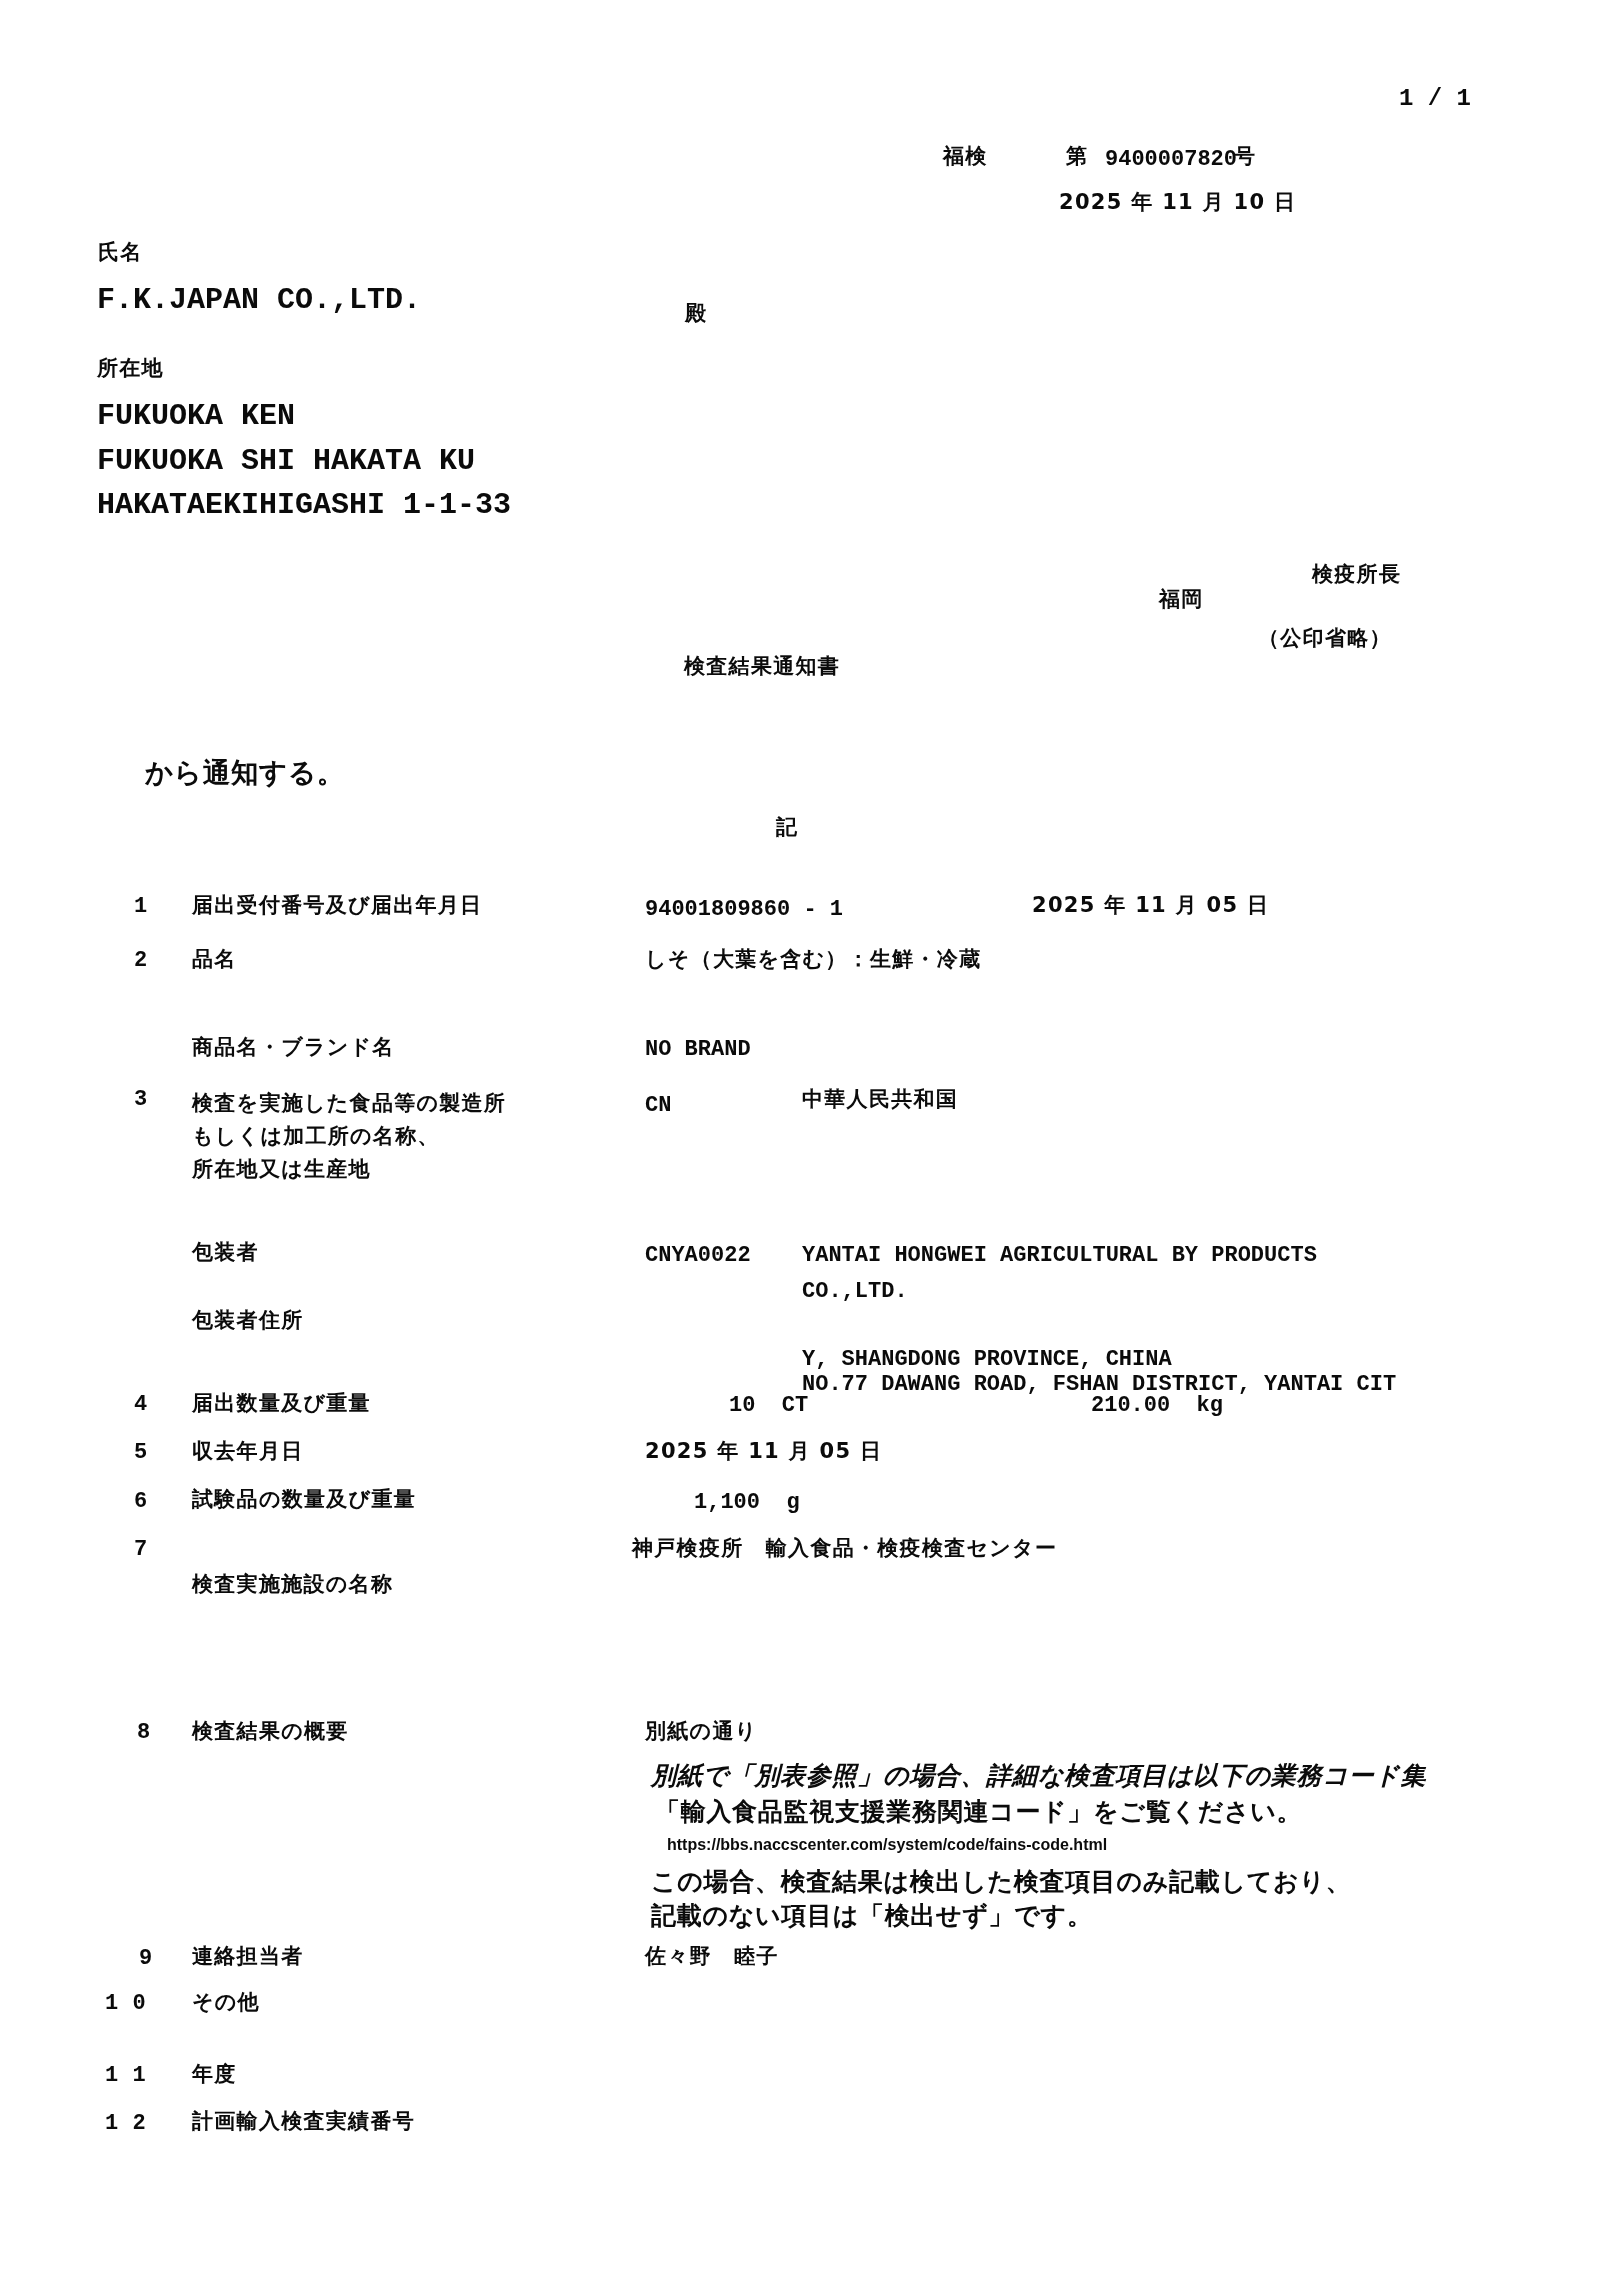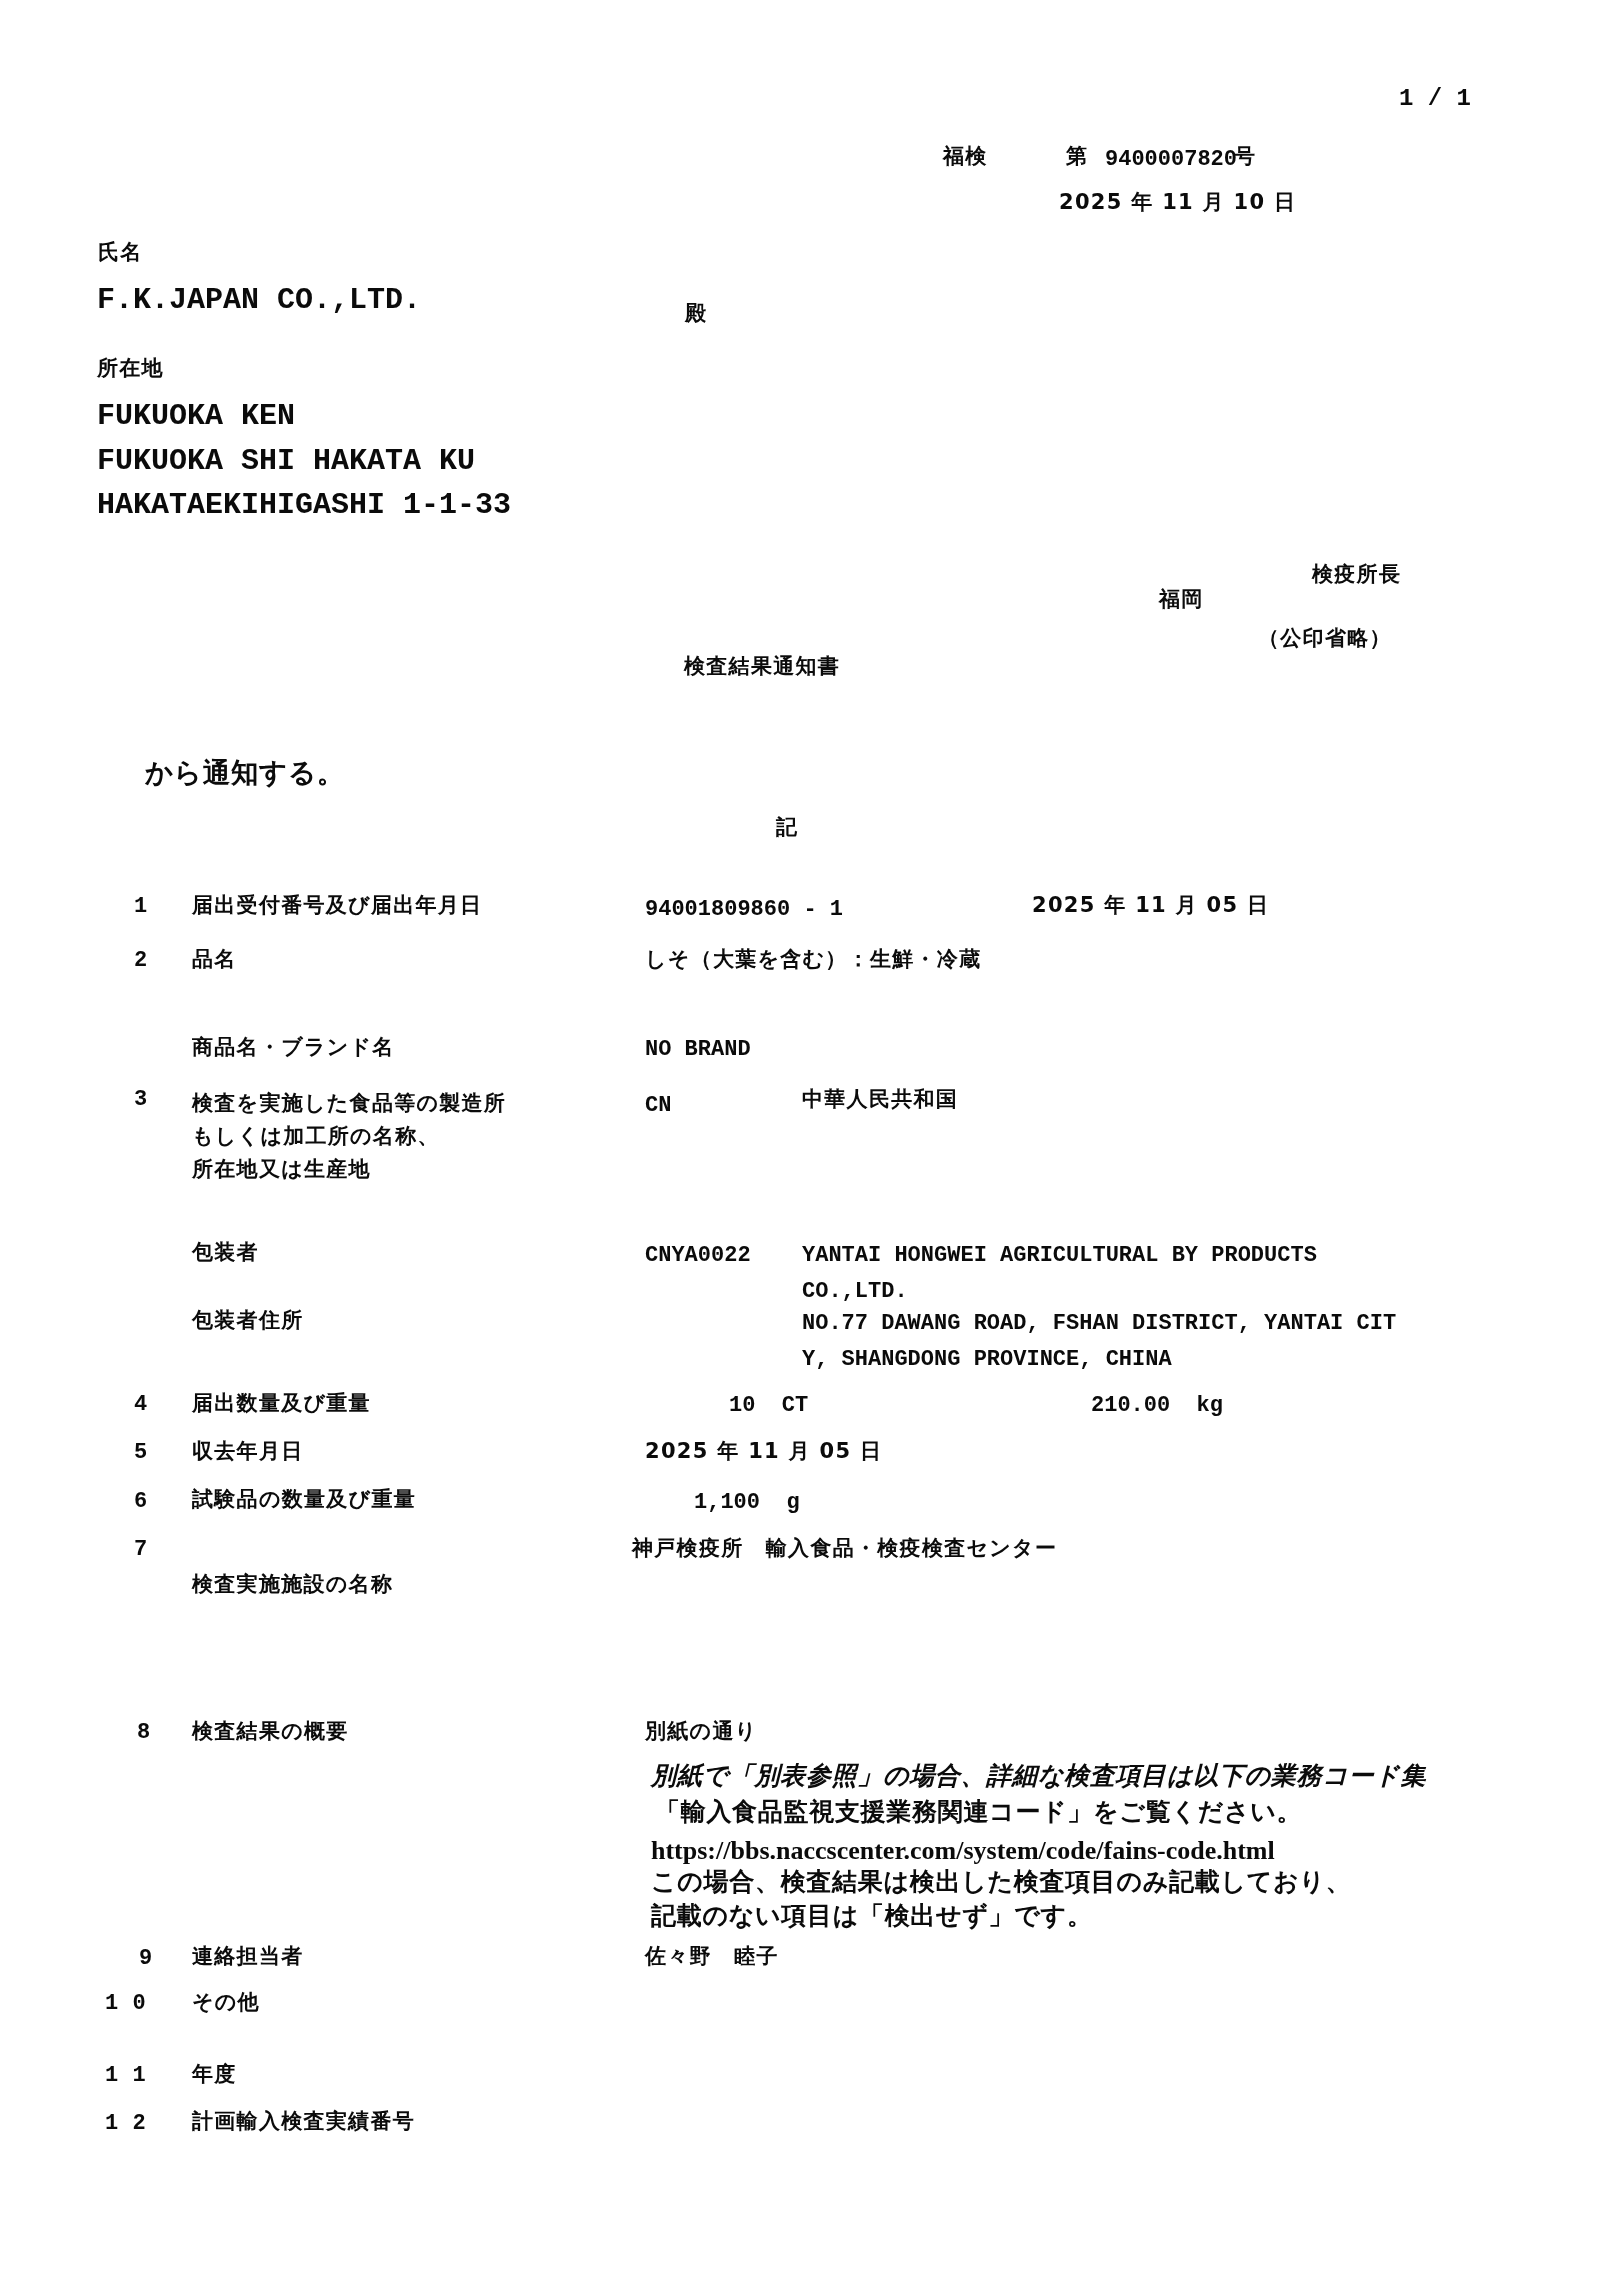--- a/index.html
+++ b/index.html
@@ -35,22 +35,23 @@
   .mono46{
     font-family:"Liberation Mono","DejaVu Sans Mono",monospace;
     font-size:30px;
   }
   .small-jp{
     font-family:"DejaVu Sans","Liberation Sans",sans-serif;
     font-size:25px;
     letter-spacing:0.7px;
   }
   .url{
-    font-family:Liberation Serif, serif;
-    font-size:26px;
+    font-family:Liberation Sans, sans-serif;
+    font-size:16px;
+    margin-left:16px;
   }
   .wideno{
     letter-spacing:14.4px;
   }
   .lh50{line-height:33px;}
 </style>
 </head>
 <body>
 
 <div class="sheet">
@@ -103,21 +104,21 @@
     <div class="t jp lh50" style="left:192px;top:1087px;"><span>検査を実施した食品等の製造所</span><br><span>もしくは加工所の名称、</span><br><span>所在地又は生産地</span></div>
     <span class="t mono" style="left:645px;top:1094px;">CN</span>
     <span class="t jp" style="left:802px;top:1088px;">中華人民共和国</span>
 
     <span class="t jp" style="left:192px;top:1241px;">包装者</span>
     <span class="t mono" style="left:645px;top:1244px;">CNYA0022</span>
     <span class="t mono" style="left:802px;top:1244px;">YANTAI HONGWEI AGRICULTURAL BY PRODUCTS</span>
     <span class="t mono" style="left:802px;top:1280px;">CO.,LTD.</span>
 
     <span class="t jp" style="left:192px;top:1309px;">包装者住所</span>
-    <span class="t mono" style="left:802px;top:1312px;text-align:right;">NO.77 DAWANG ROAD, FSHAN DISTRICT, YANTAI CIT</span>
+    <span class="t mono" style="left:802px;top:1373px;text-align:right;">NO.77 DAWANG ROAD, FSHAN DISTRICT, YANTAI CIT</span>
     <span class="t mono" style="left:802px;top:1348px;">Y, SHANGDONG PROVINCE, CHINA</span>
   </div>
 
   <div>
     <span class="t mono" style="left:134px;top:1393px;">4</span>
     <span class="t jp" style="left:192px;top:1392px;">届出数量及び重量</span>
     <span class="t mono" style="left:729px;top:1394px;">10  CT</span>
     <span class="t mono" style="left:1091px;top:1394px;">210.00  kg</span>
   </div>
 

